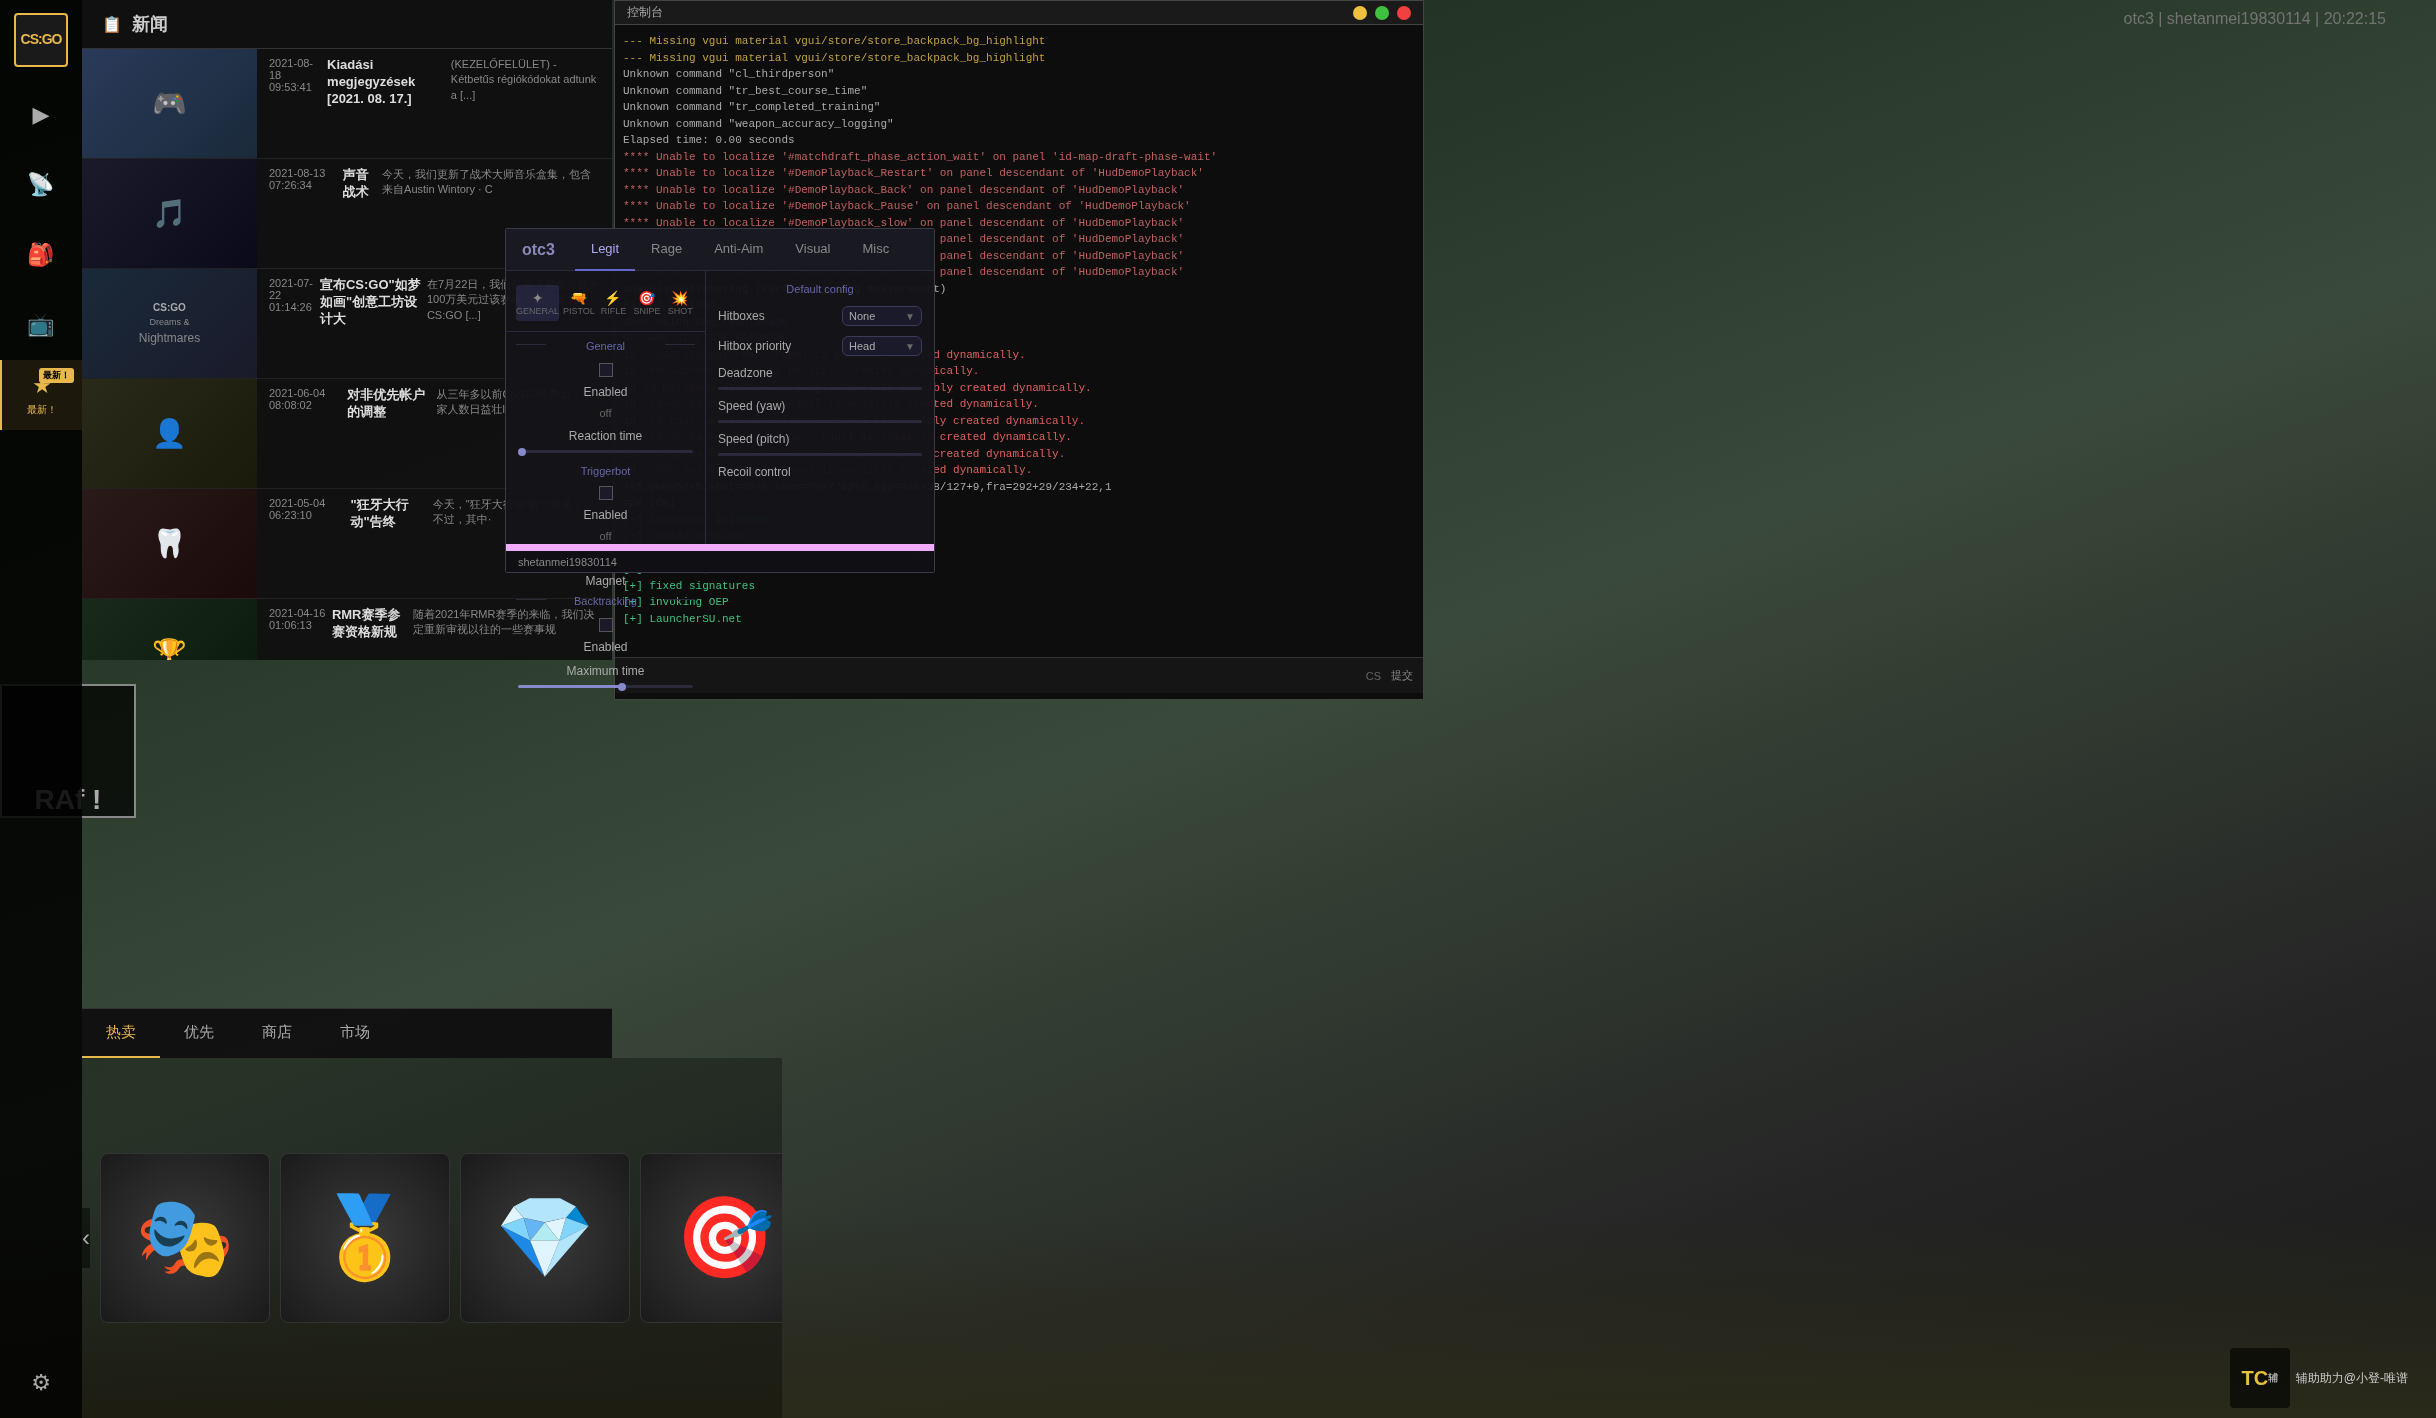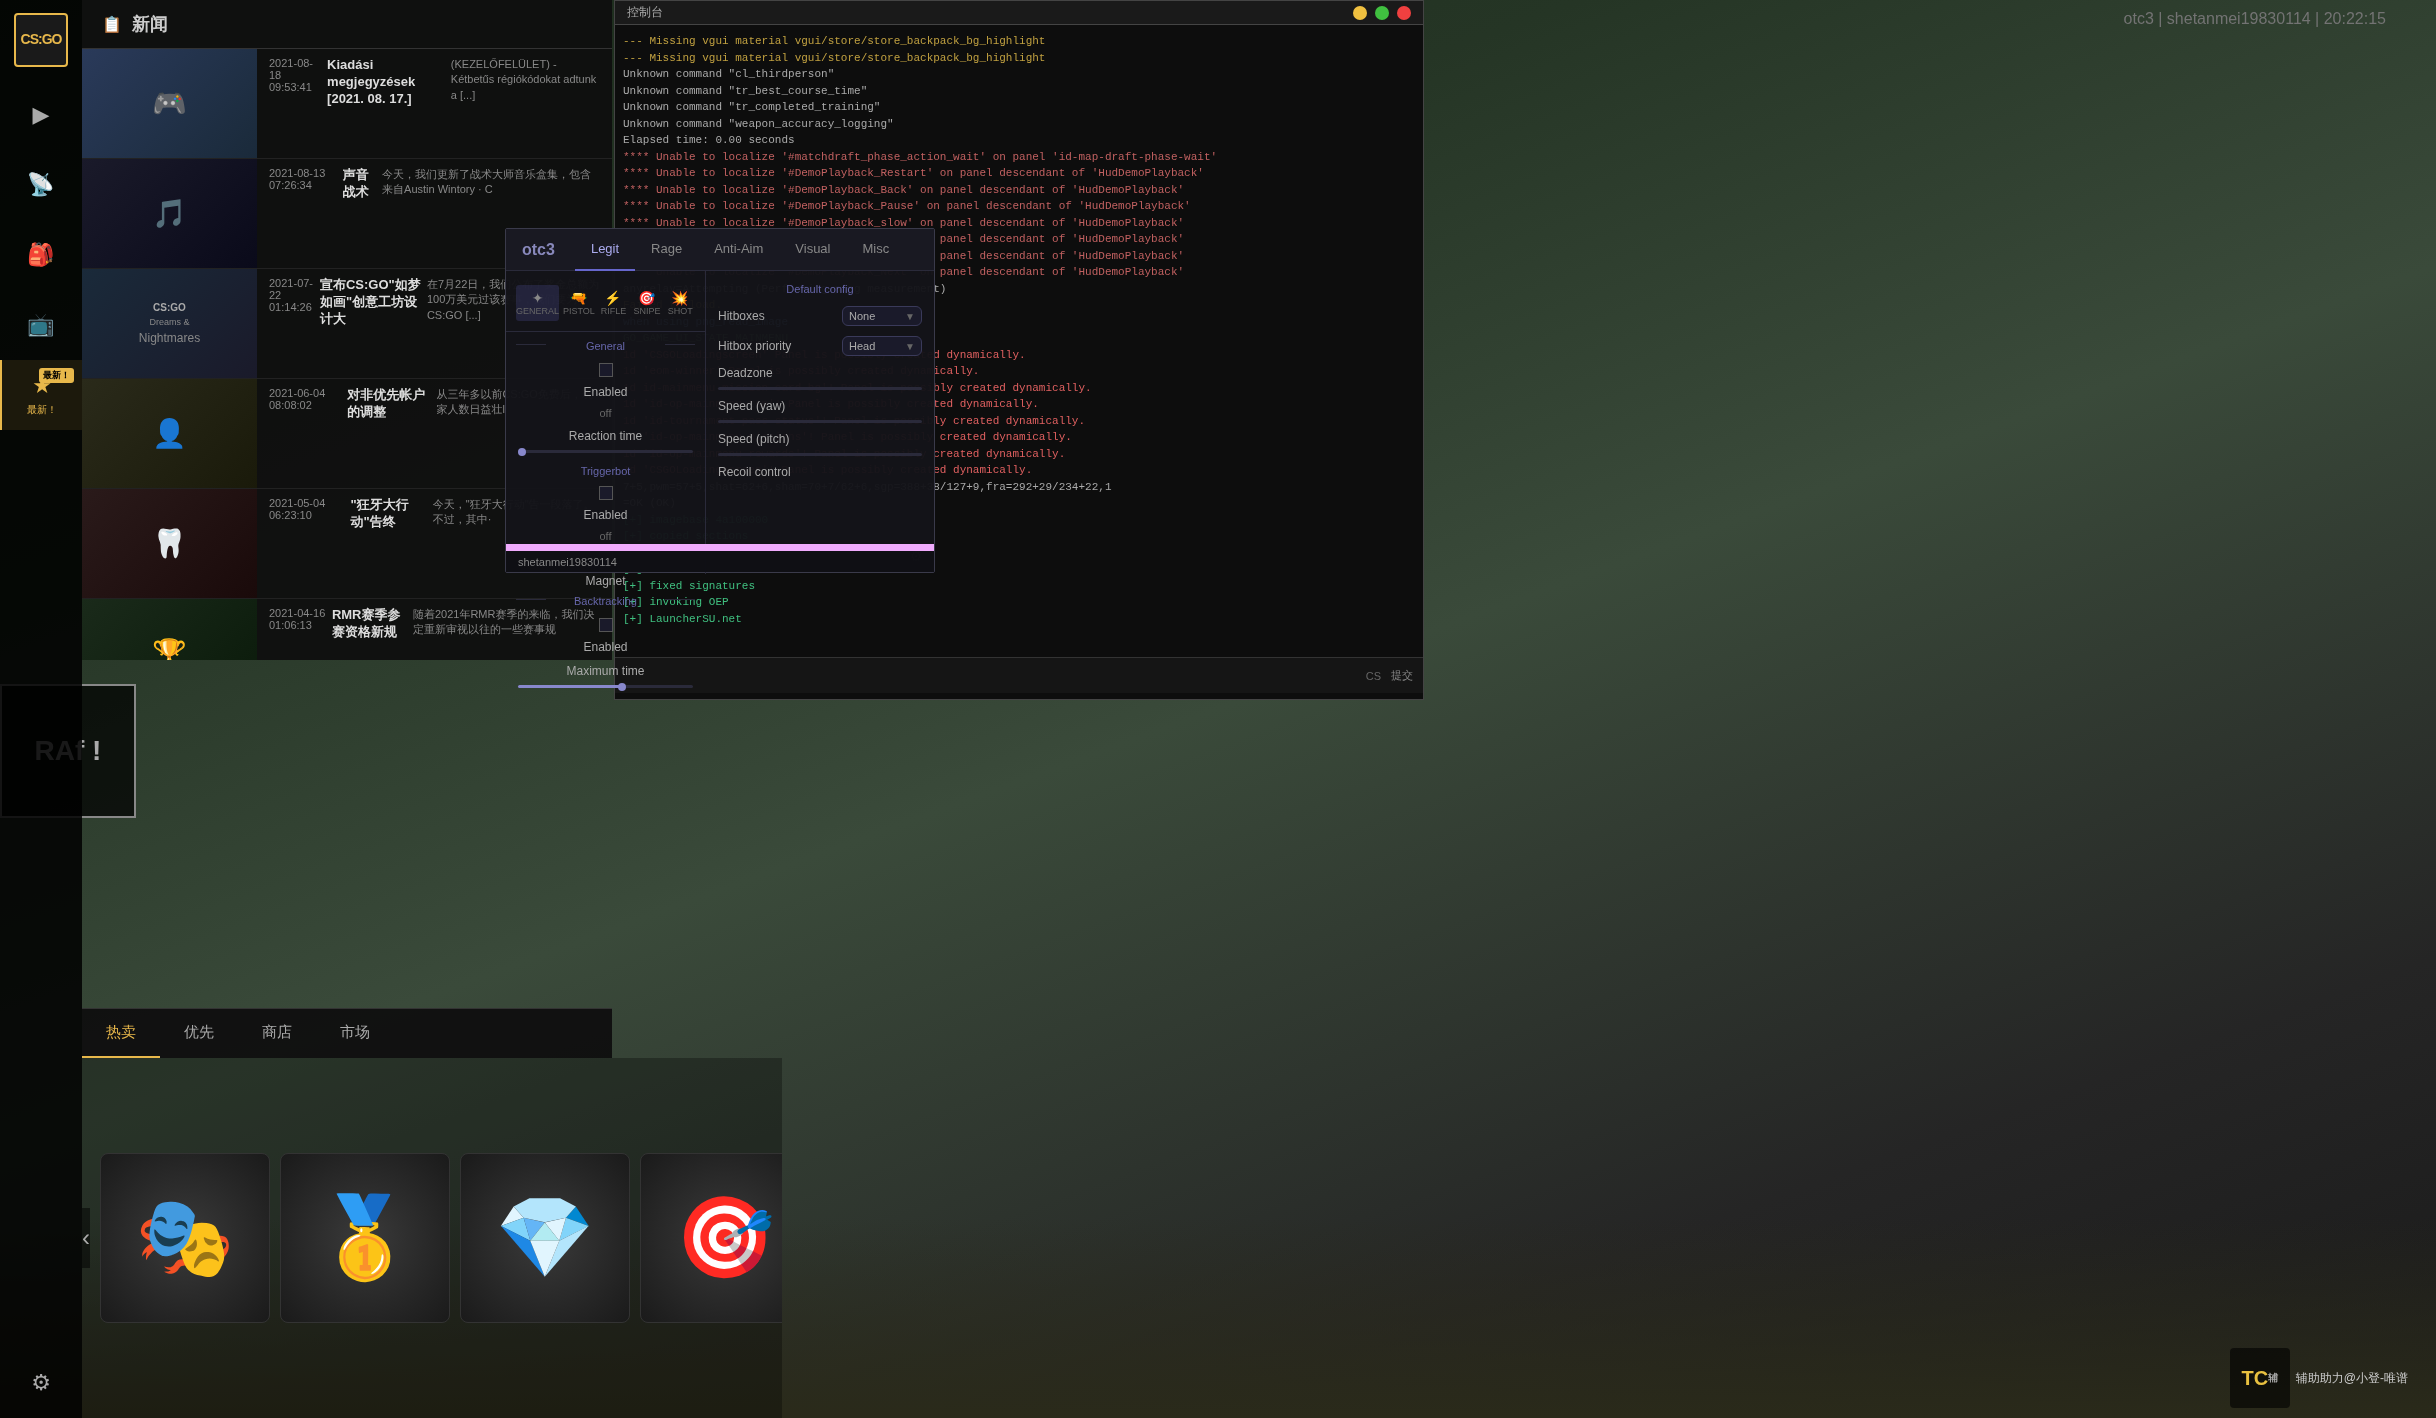--- a/index.html
+++ b/index.html
@@ -454,21 +454,21 @@
   </style>
 </head>
 <body>
 
 <div id="bg-game">
 
   <div style="position:absolute;top:0;left:0;width:100%;height:100%;background:linear-gradient(160deg,#1a2a1a 0%,#253525 25%,#3a4a3a 50%,#252525 80%,#1a1a1a 100%);"></div>
 
   <div style="position:absolute;bottom:0;left:0;width:100%;height:200px;background:linear-gradient(0deg,#2a2a1a,transparent);"></div>
 
-  <div style="position:absolute;left:0;top:684px;width:136px;height:134px;background:rgba(0,0,0,0.7);border:2px solid #888;display:flex;align-items:center;justify-content:center;z-index:6;">
+  <div style="position:absolute;left:0;top:684px;width:136px;height:134px;background:rgba(0,0,0,0.7);border:2px solid #888;display:flex;align-items:flex-end;justify-content:center;z-index:6;">
     <span style="color:#aaa;font-size:28px;font-weight:bold;text-align:center;">RAf !</span>
   </div>
 </div>
 
 <div id="sidebar">
   <div id="csgo-logo">
     <div class="csgo-logo-inner">
       <span style="font-size:14px;font-weight:900;letter-spacing:-1px;">CS:GO</span>
     </div>
   </div>

